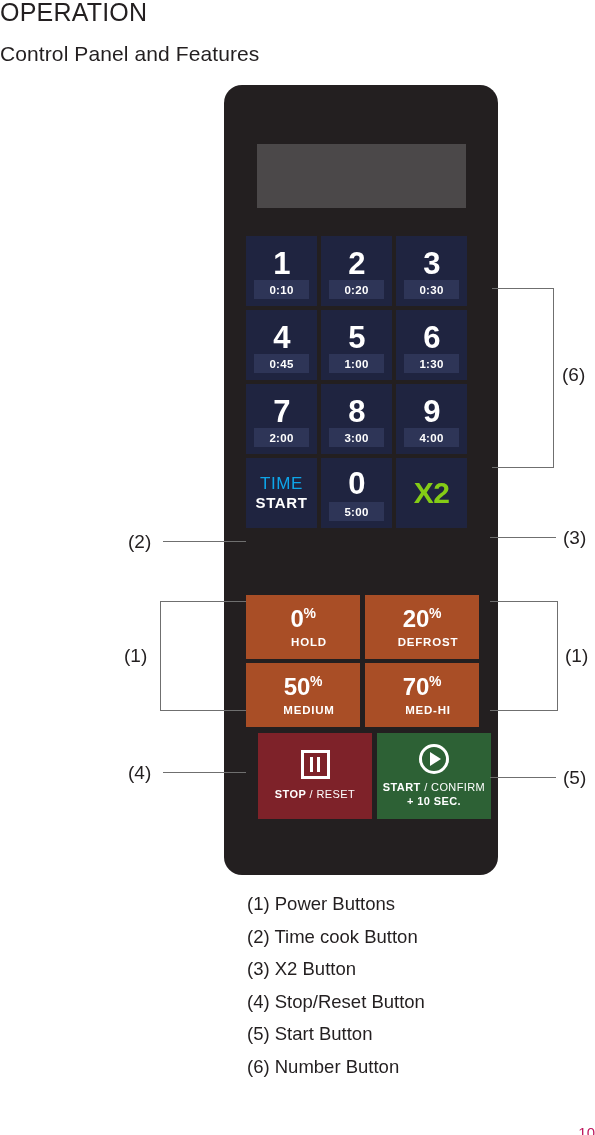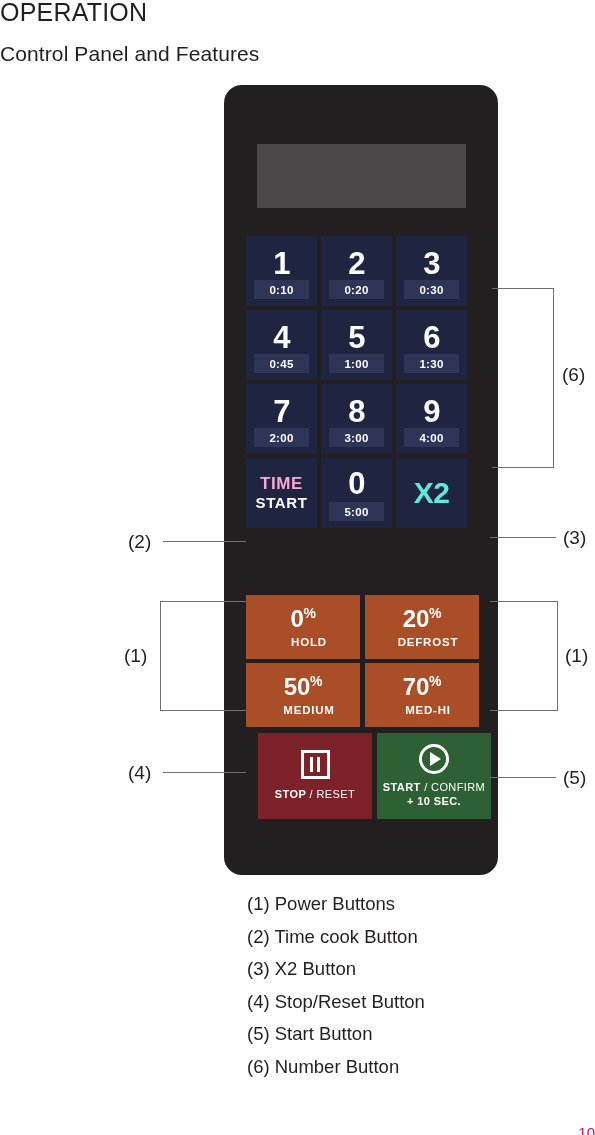--- a/index.html
+++ b/index.html
@@ -111,41 +111,41 @@
     align-items: center;
     justify-content: center;
   }
 
   
   .key-timeentry {
     justify-content: center;
   }
   .key-te-l1 {
     font-size: 17px;
-    font-weight: bold;
-    color: #f9a8d4;
+    font-weight: normal;
+    color: #0ea5e9;
     letter-spacing: 0.6px;
     line-height: 1.1;
     text-align: right;
   }
   .key-te-l2 {
     font-size: 15px;
     font-weight: bold;
     color: #ffffff;
     letter-spacing: 0.6px;
     line-height: 1.15;
   }
 
   .key-x2 {
     justify-content: center;
   }
   .key-x2-label {
     font-size: 30px;
     font-weight: bold;
-    color: #5eead4;
+    color: #84cc16;
     letter-spacing: -0.5px;
   }
 
   
   .key-zero .key-digit { margin-top: 10px; }
 
   
   .powerpad {
     position: absolute;
     left: 22px;

